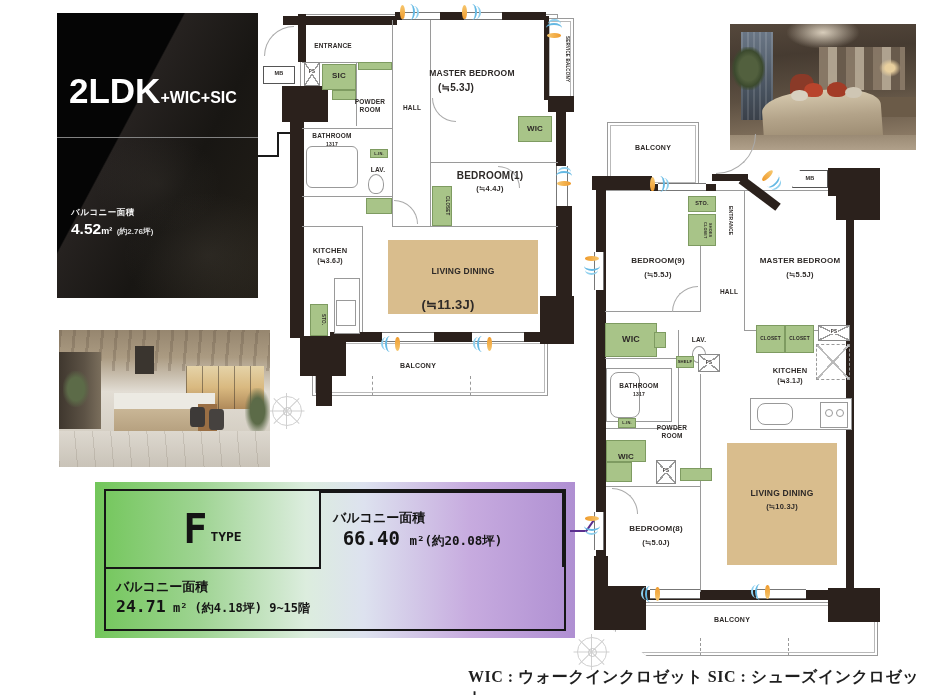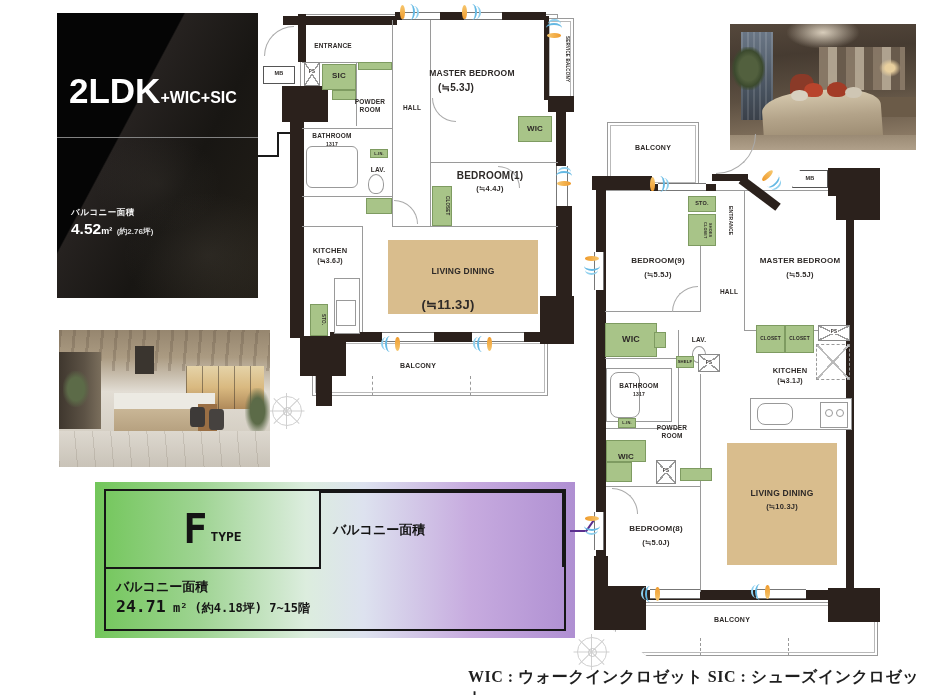--- a/index.html
+++ b/index.html
@@ -251,24 +251,25 @@
   </div>
 
   <div class="fp">
     <div class="ft">
       <div class="ftc c1">
         <span class="fp-letter">F</span>
           <span class="fp-word">TYPE</span>
       </div>
       <div class="ftc c3">
         <div class="fp-lbl">バルコニー面積</div>
+        <div>&nbsp;<span class="fp-num">66.40</span> <span class="fp-sm">m²</span><span class="fp-sm">(約20.08坪)</span></div>
       </div>
       <div class="ftc c4">
         <div class="fp-lbl">バルコニー面積</div>
-        <div class="fp-row"><span class="fp-rnum">24.71</span> <span>m²</span> <span>(約4.18坪) 7~15階</span></div>
+        <div class="fp-row"><span class="fp-rnum">24.71</span> <span>m²</span> <span>(約4.18坪) 9~15階</span></div>
       </div>
     </div>
   </div>
 
   <div class="callout f" style="left:570px;top:530px;width:17px;height:2px"></div>
   <div class="callout f" style="left:585px;top:531px;width:48px;height:2px;transform:rotate(-55deg);transform-origin:0 0"></div>
 
   <div class="abs" style="left:0;top:0;width:926px;height:695px">
     <div class="room balc" style="left:607px;top:122px;width:92px;height:64px"></div>
     <div class="room" style="left:604px;top:190px;width:248px;height:410px"></div>

